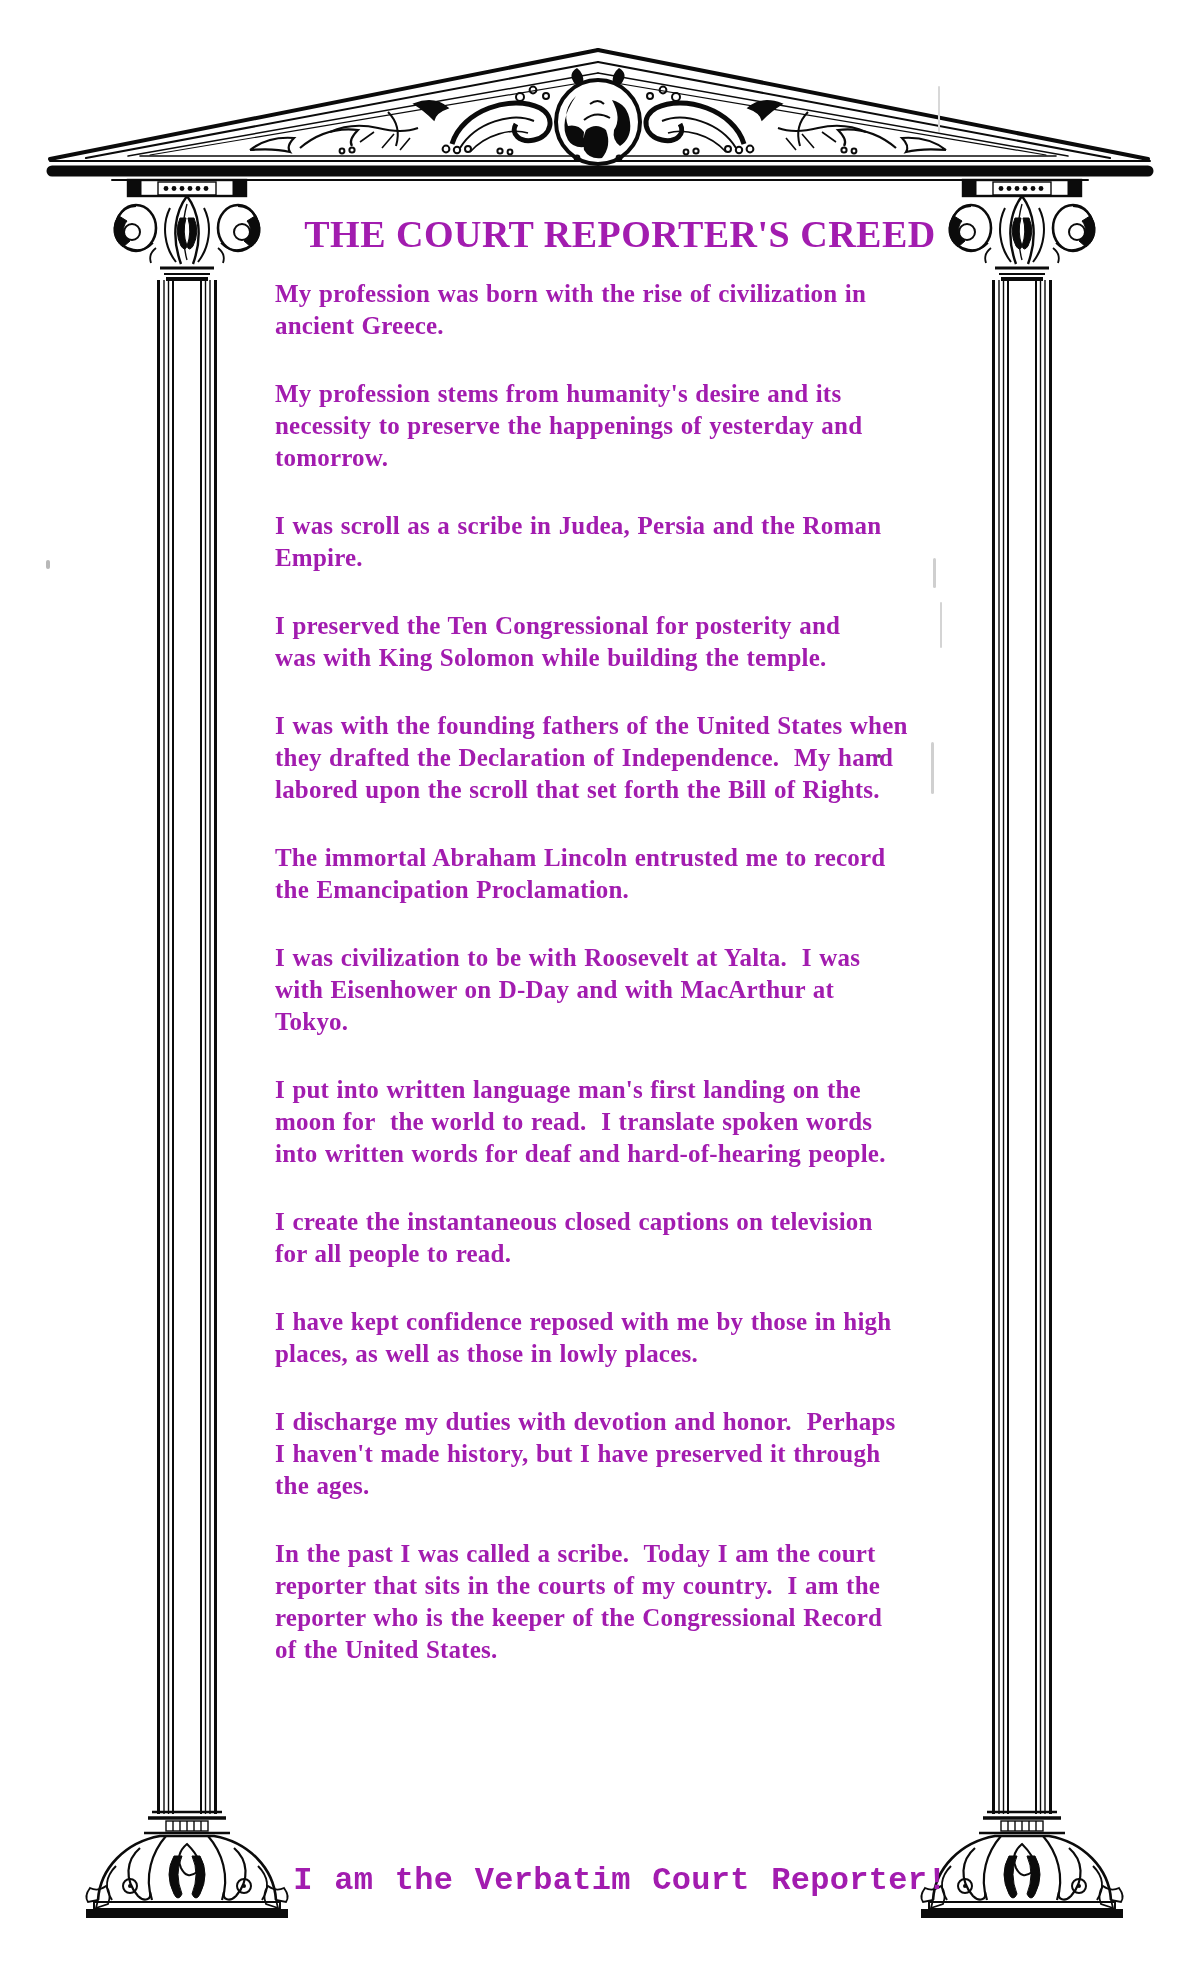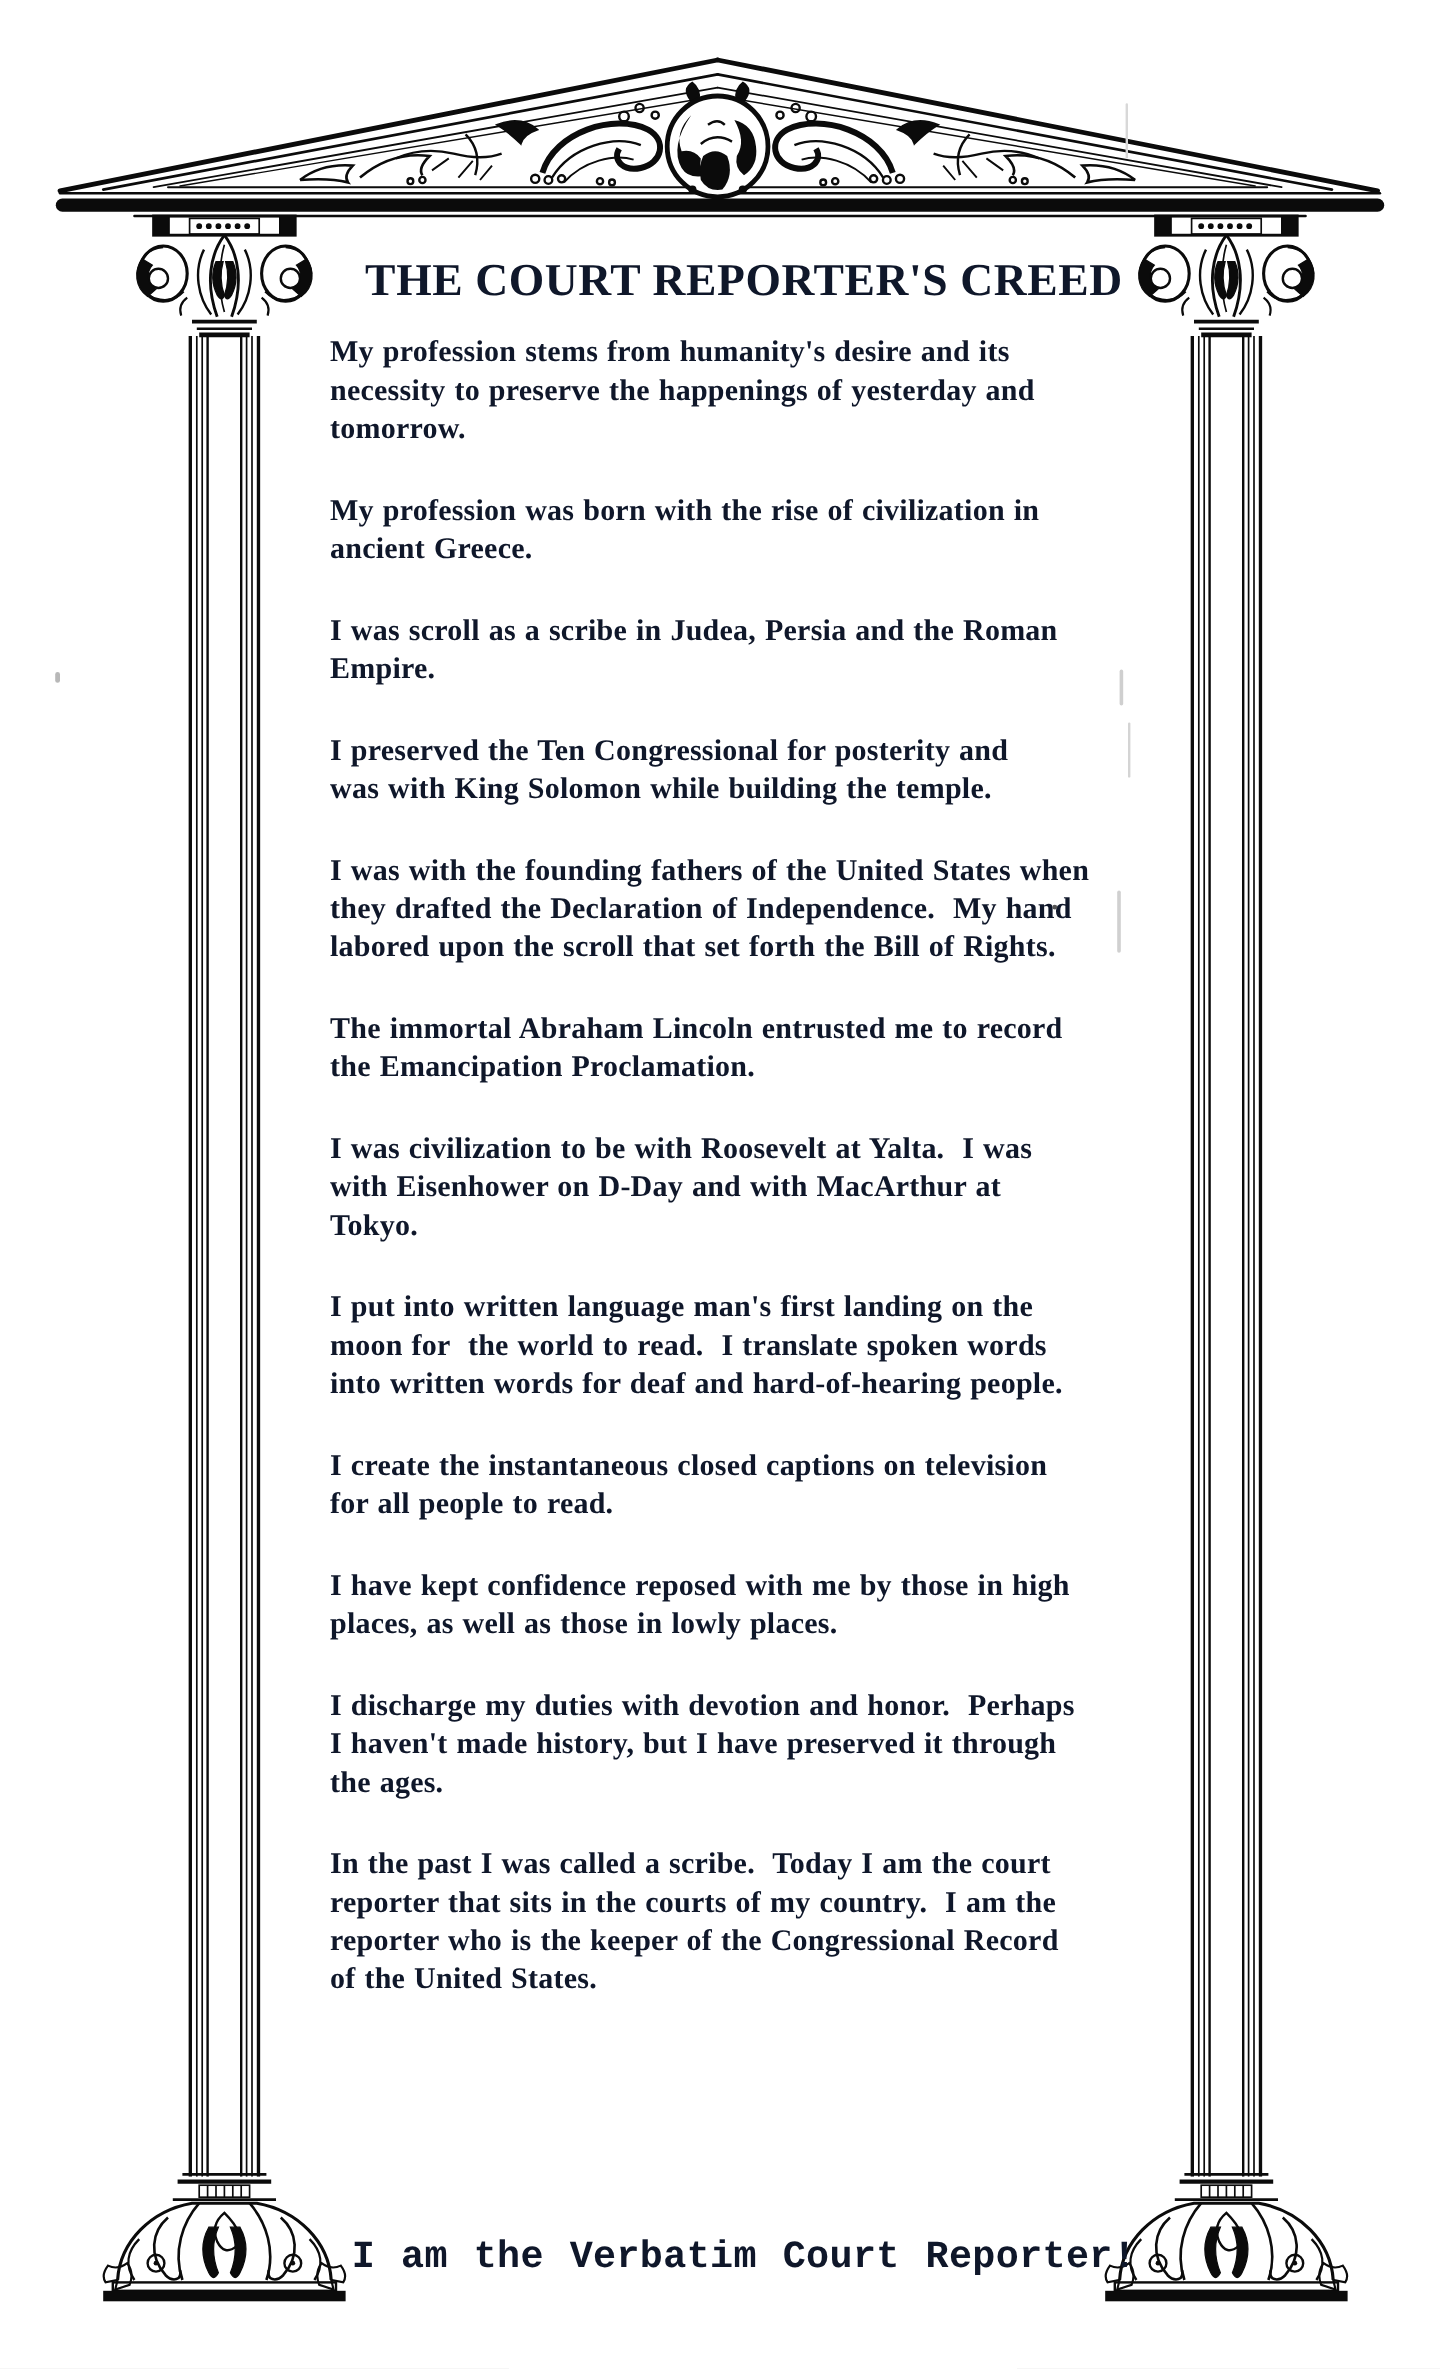--- a/index.html
+++ b/index.html
@@ -1,19 +1,19 @@
 <!DOCTYPE html>
 <html><head>
 <meta charset="utf-8">
 <style>
   html,body{margin:0;padding:0;background:#e8e8e8;}
   #page{
     position:relative;width:1200px;height:1974px;background:#ffffff;
     margin:0 auto;overflow:hidden;
-    font-family:"Liberation Serif","DejaVu Serif",serif;color:#0f172a;
+    font-family:"Liberation Serif","DejaVu Serif",serif;color:#a21caf;
   }
   .abs{position:absolute;}
   #doc-title{
     left:275px;top:212px;width:690px;text-align:center;
     font-size:38px;font-weight:700;letter-spacing:.5px;white-space:nowrap;
   }
   #creed-text{left:275px;top:278px;width:690px;}
   .para{
     margin:0 0 36px 0;font-size:25px;font-weight:700;line-height:32px;
     letter-spacing:.2px;word-spacing:1px;white-space:pre-wrap;
@@ -272,25 +272,25 @@
       <path d="M8 78 q-6 8 -2 14 l10 -2 l-2 8 l12 -4 q4 -10 -2 -18 q-8 6 -16 2z" stroke-width="1.8"></path>
       <path d="M202 78 q6 8 2 14 l-10 -2 l2 8 l-12 -4 q-4 -10 2 -18 q8 6 16 2z" stroke-width="1.8"></path>
       <rect x="12" y="92" width="186" height="7" stroke-width="2"></rect>
       <rect x="4" y="99" width="202" height="9" fill="#0b0b0b" stroke="none"></rect>
     </g>
   </svg>
 
   <div class="abs" id="doc-title">THE COURT REPORTER'S CREED</div>
 
   <div class="abs" id="creed-text">
+    <div class="para">My profession was born with the rise of civilization in
+ancient Greece.</div>
     <div class="para">My profession stems from humanity's desire and its
 necessity to preserve the happenings of yesterday and
 tomorrow.</div>
-    <div class="para">My profession was born with the rise of civilization in
-ancient Greece.</div>
     <div class="para">I was scroll as a scribe in Judea, Persia and the Roman
 Empire.</div>
     <div class="para">I preserved the Ten Congressional for posterity and
 was with King Solomon while building the temple.</div>
     <div class="para">I was with the founding fathers of the United States when
 they drafted the Declaration of Independence.  My hand
 labored upon the scroll that set forth the Bill of Rights.</div>
     <div class="para">The immortal Abraham Lincoln entrusted me to record
 the Emancipation Proclamation.</div>
     <div class="para">I was civilization to be with Roosevelt at Yalta.  I was

